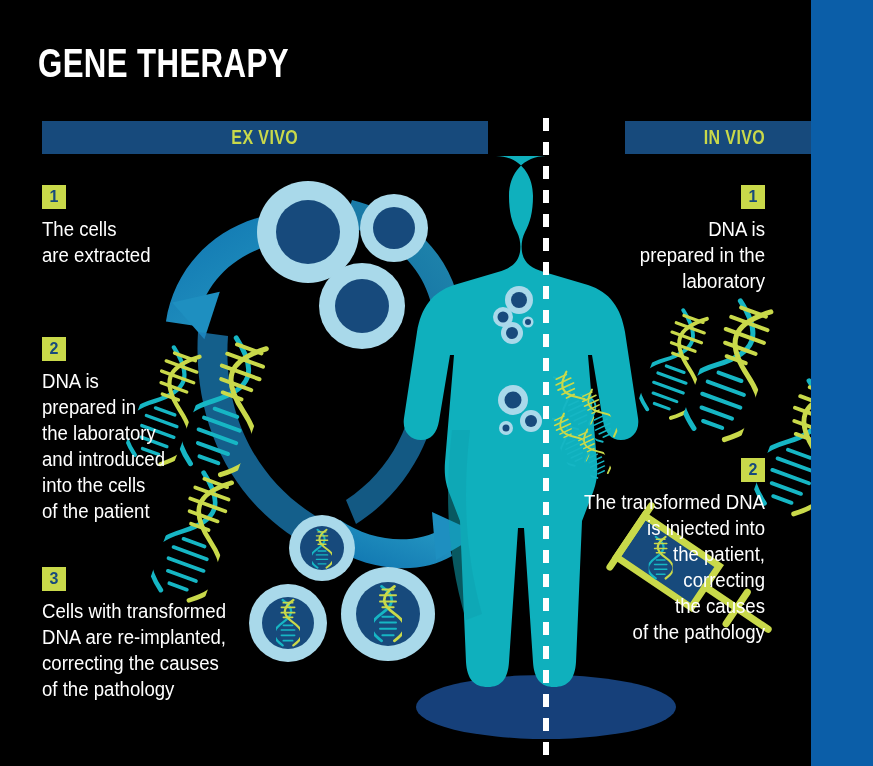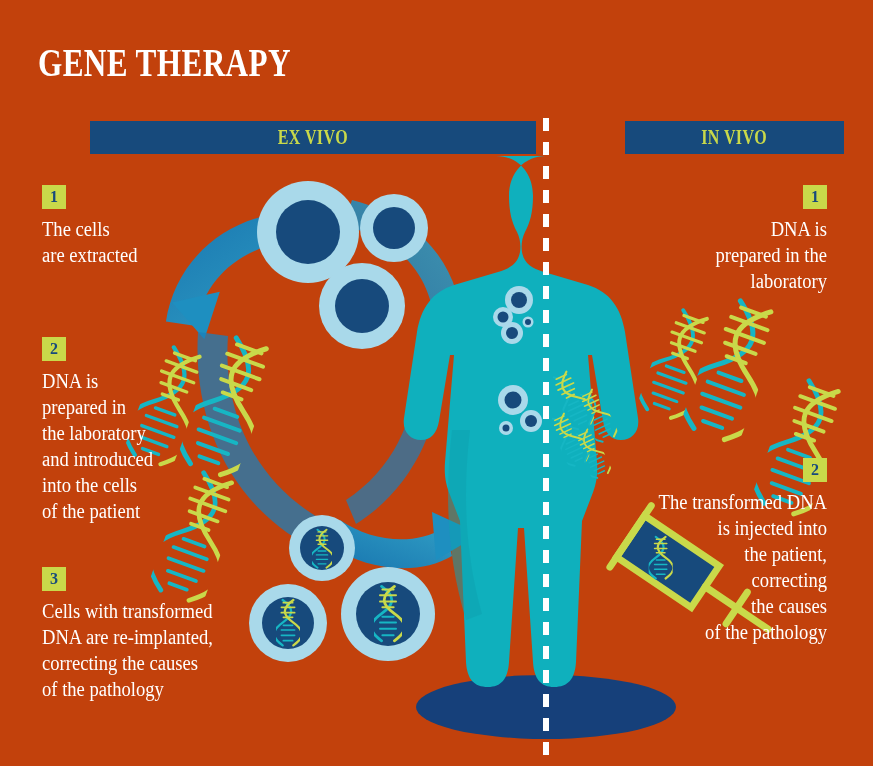--- a/index.html
+++ b/index.html
@@ -2,25 +2,24 @@
 <html><head>
 <meta charset="utf-8">
 <style>
   html,body{margin:0;padding:0;background:#0b5ea8;}
   body{
     font-family:"Liberation Sans", sans-serif;
     -webkit-font-smoothing:antialiased;
   }
   #stage{
     position:relative;
-    width:873px;
+    width:811px;
     height:766px;
-    background:#c2410c;
+    background:#000000;
     overflow:hidden;
-    font-family:Liberation Serif, serif;
   }
 
   
   #title{
     position:absolute;
     left:38px; top:42px;
     font-size:40px;
     line-height:42px;
     letter-spacing:0.5px;
     font-weight:bold;
@@ -39,21 +38,21 @@
     justify-content:center;
   }
   .banner span{
     color:#c9d94a;
     font-weight:bold;
     font-size:20px;
     letter-spacing:0.5px;
     transform:scaleX(0.8);
     white-space:nowrap;
   }
-  #banner-exvivo{ left:42px; top:121px; width:446px; height:33px;margin-left:48px;}
+  #banner-exvivo{ left:42px; top:121px; width:446px; height:33px;}
   #banner-invivo{ left:625px; top:121px; width:219px; height:33px;}
 
   
   .step{ position:absolute; }
   .num{
     width:24px; height:24px;
     background:#c9d94a;
     color:#174a7c;
     font-weight:bold;
     font-size:16px;

